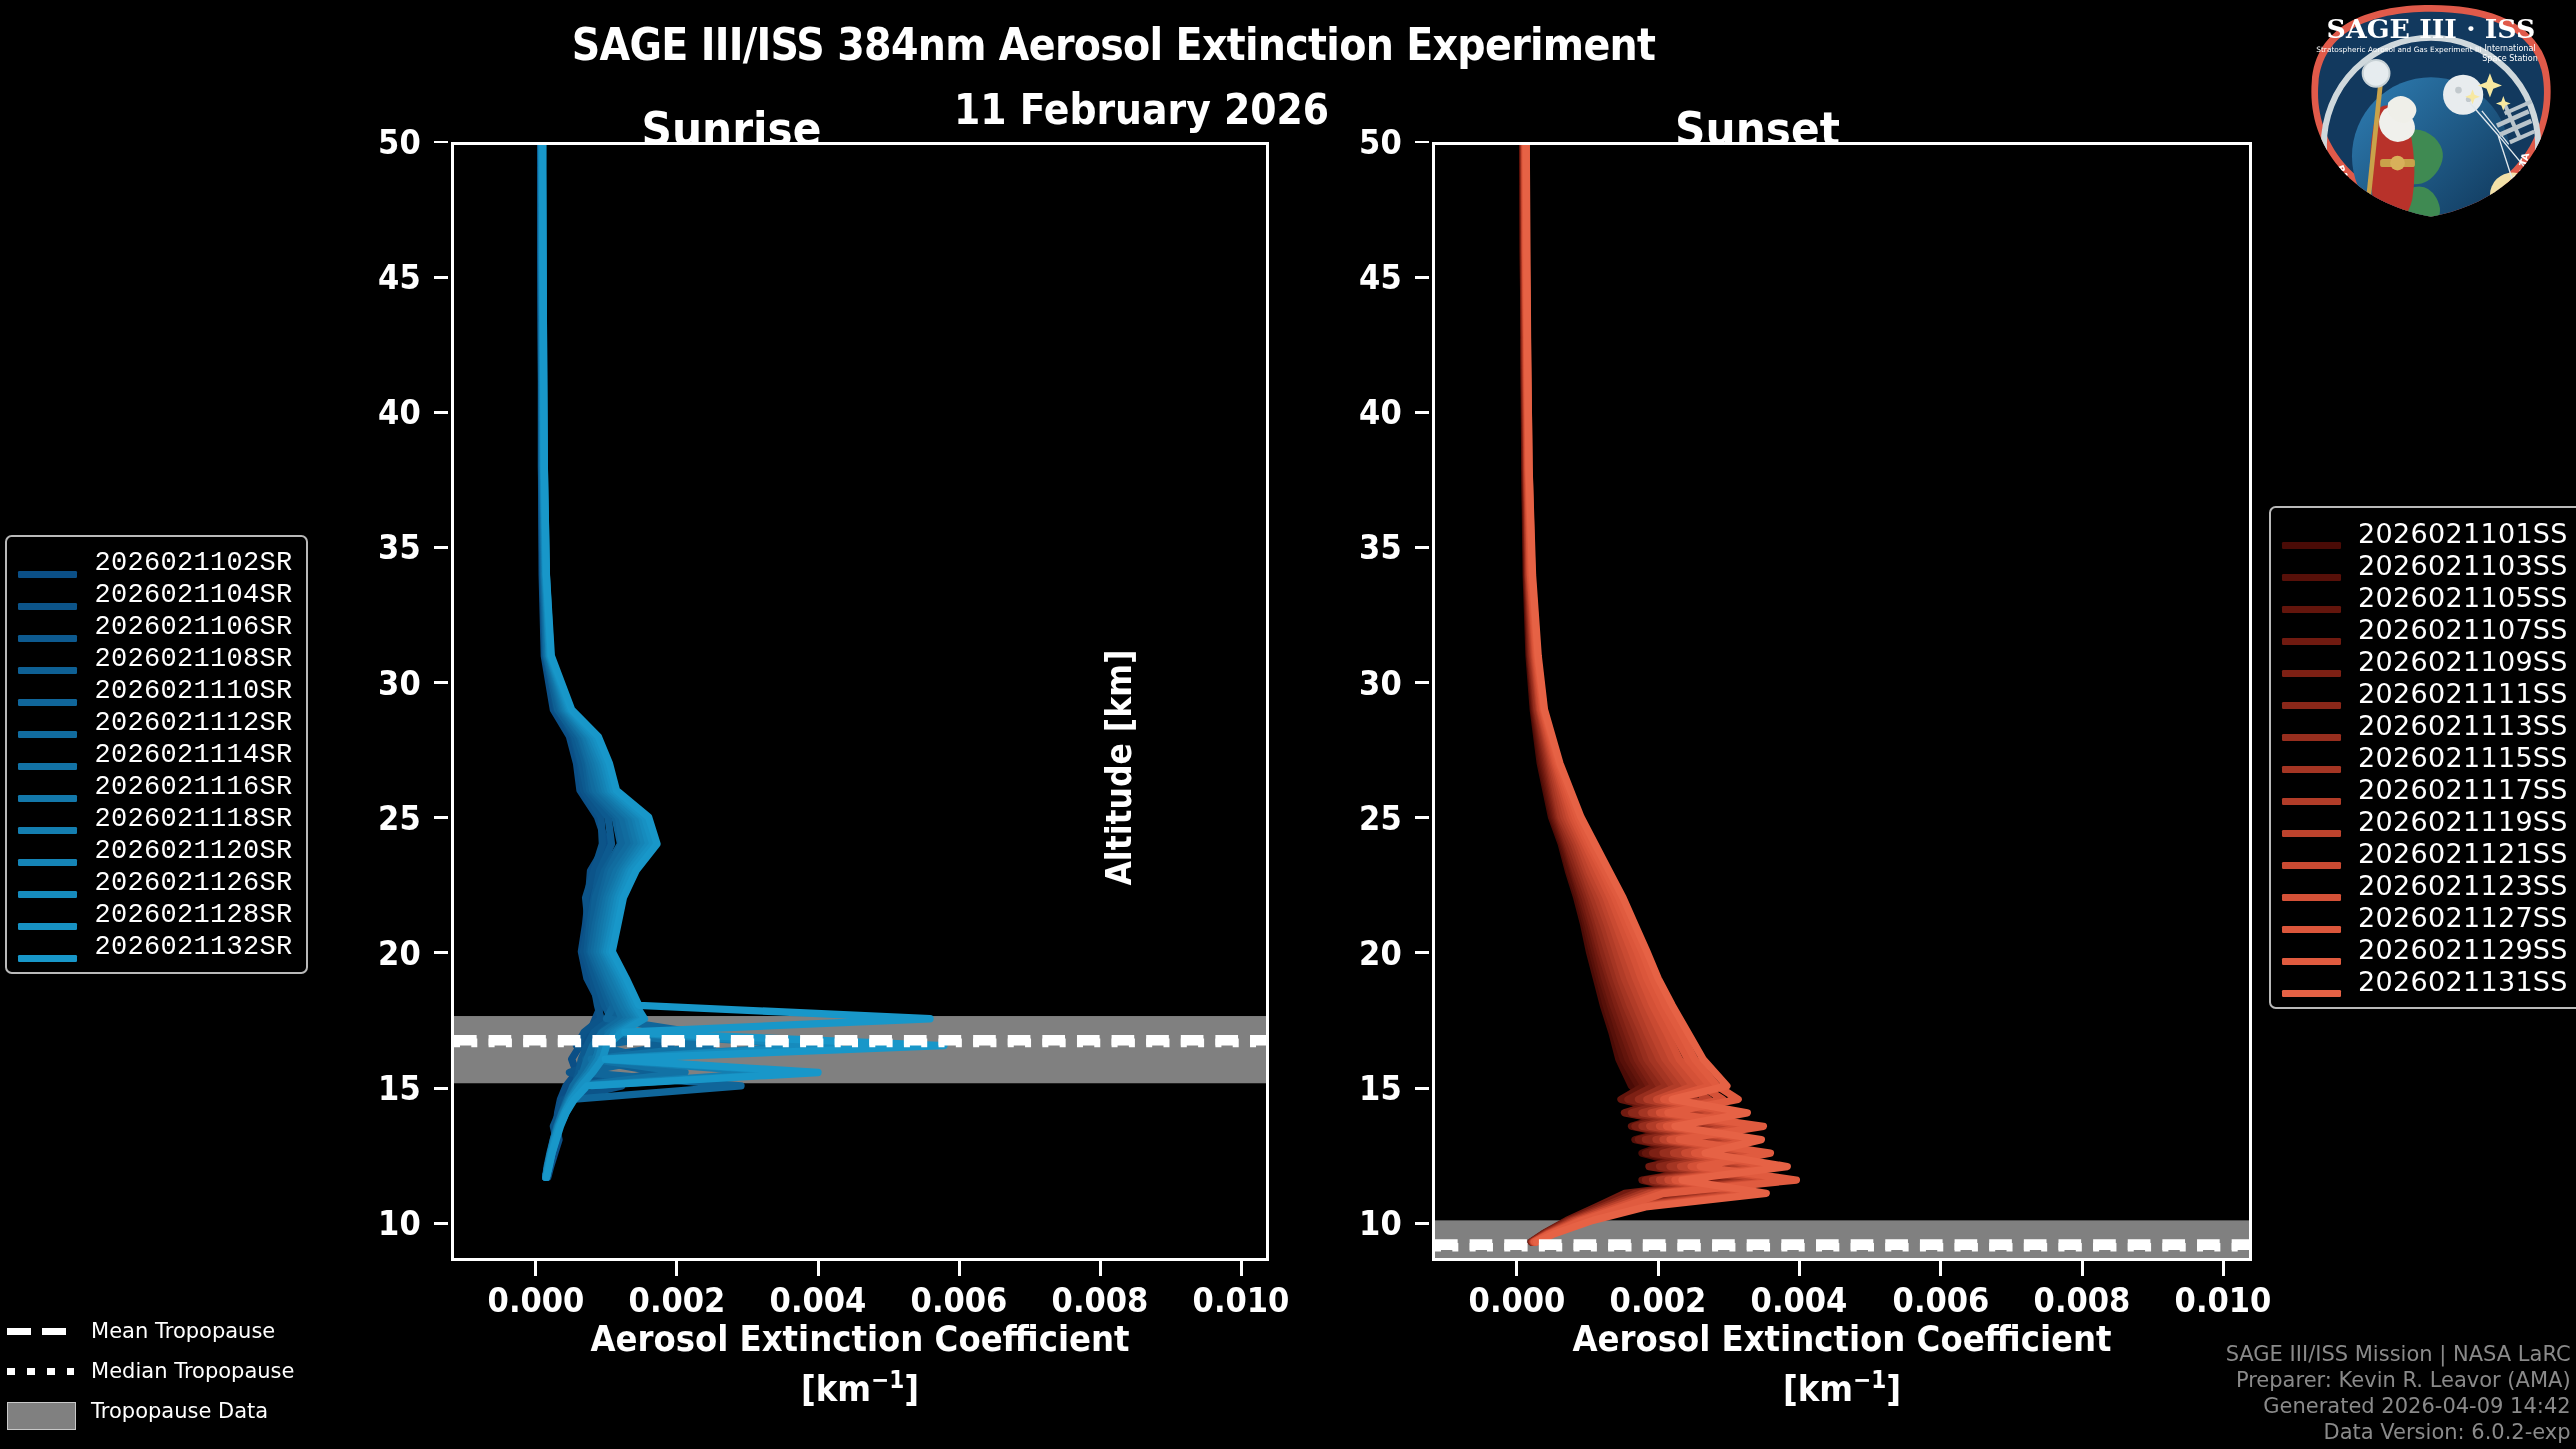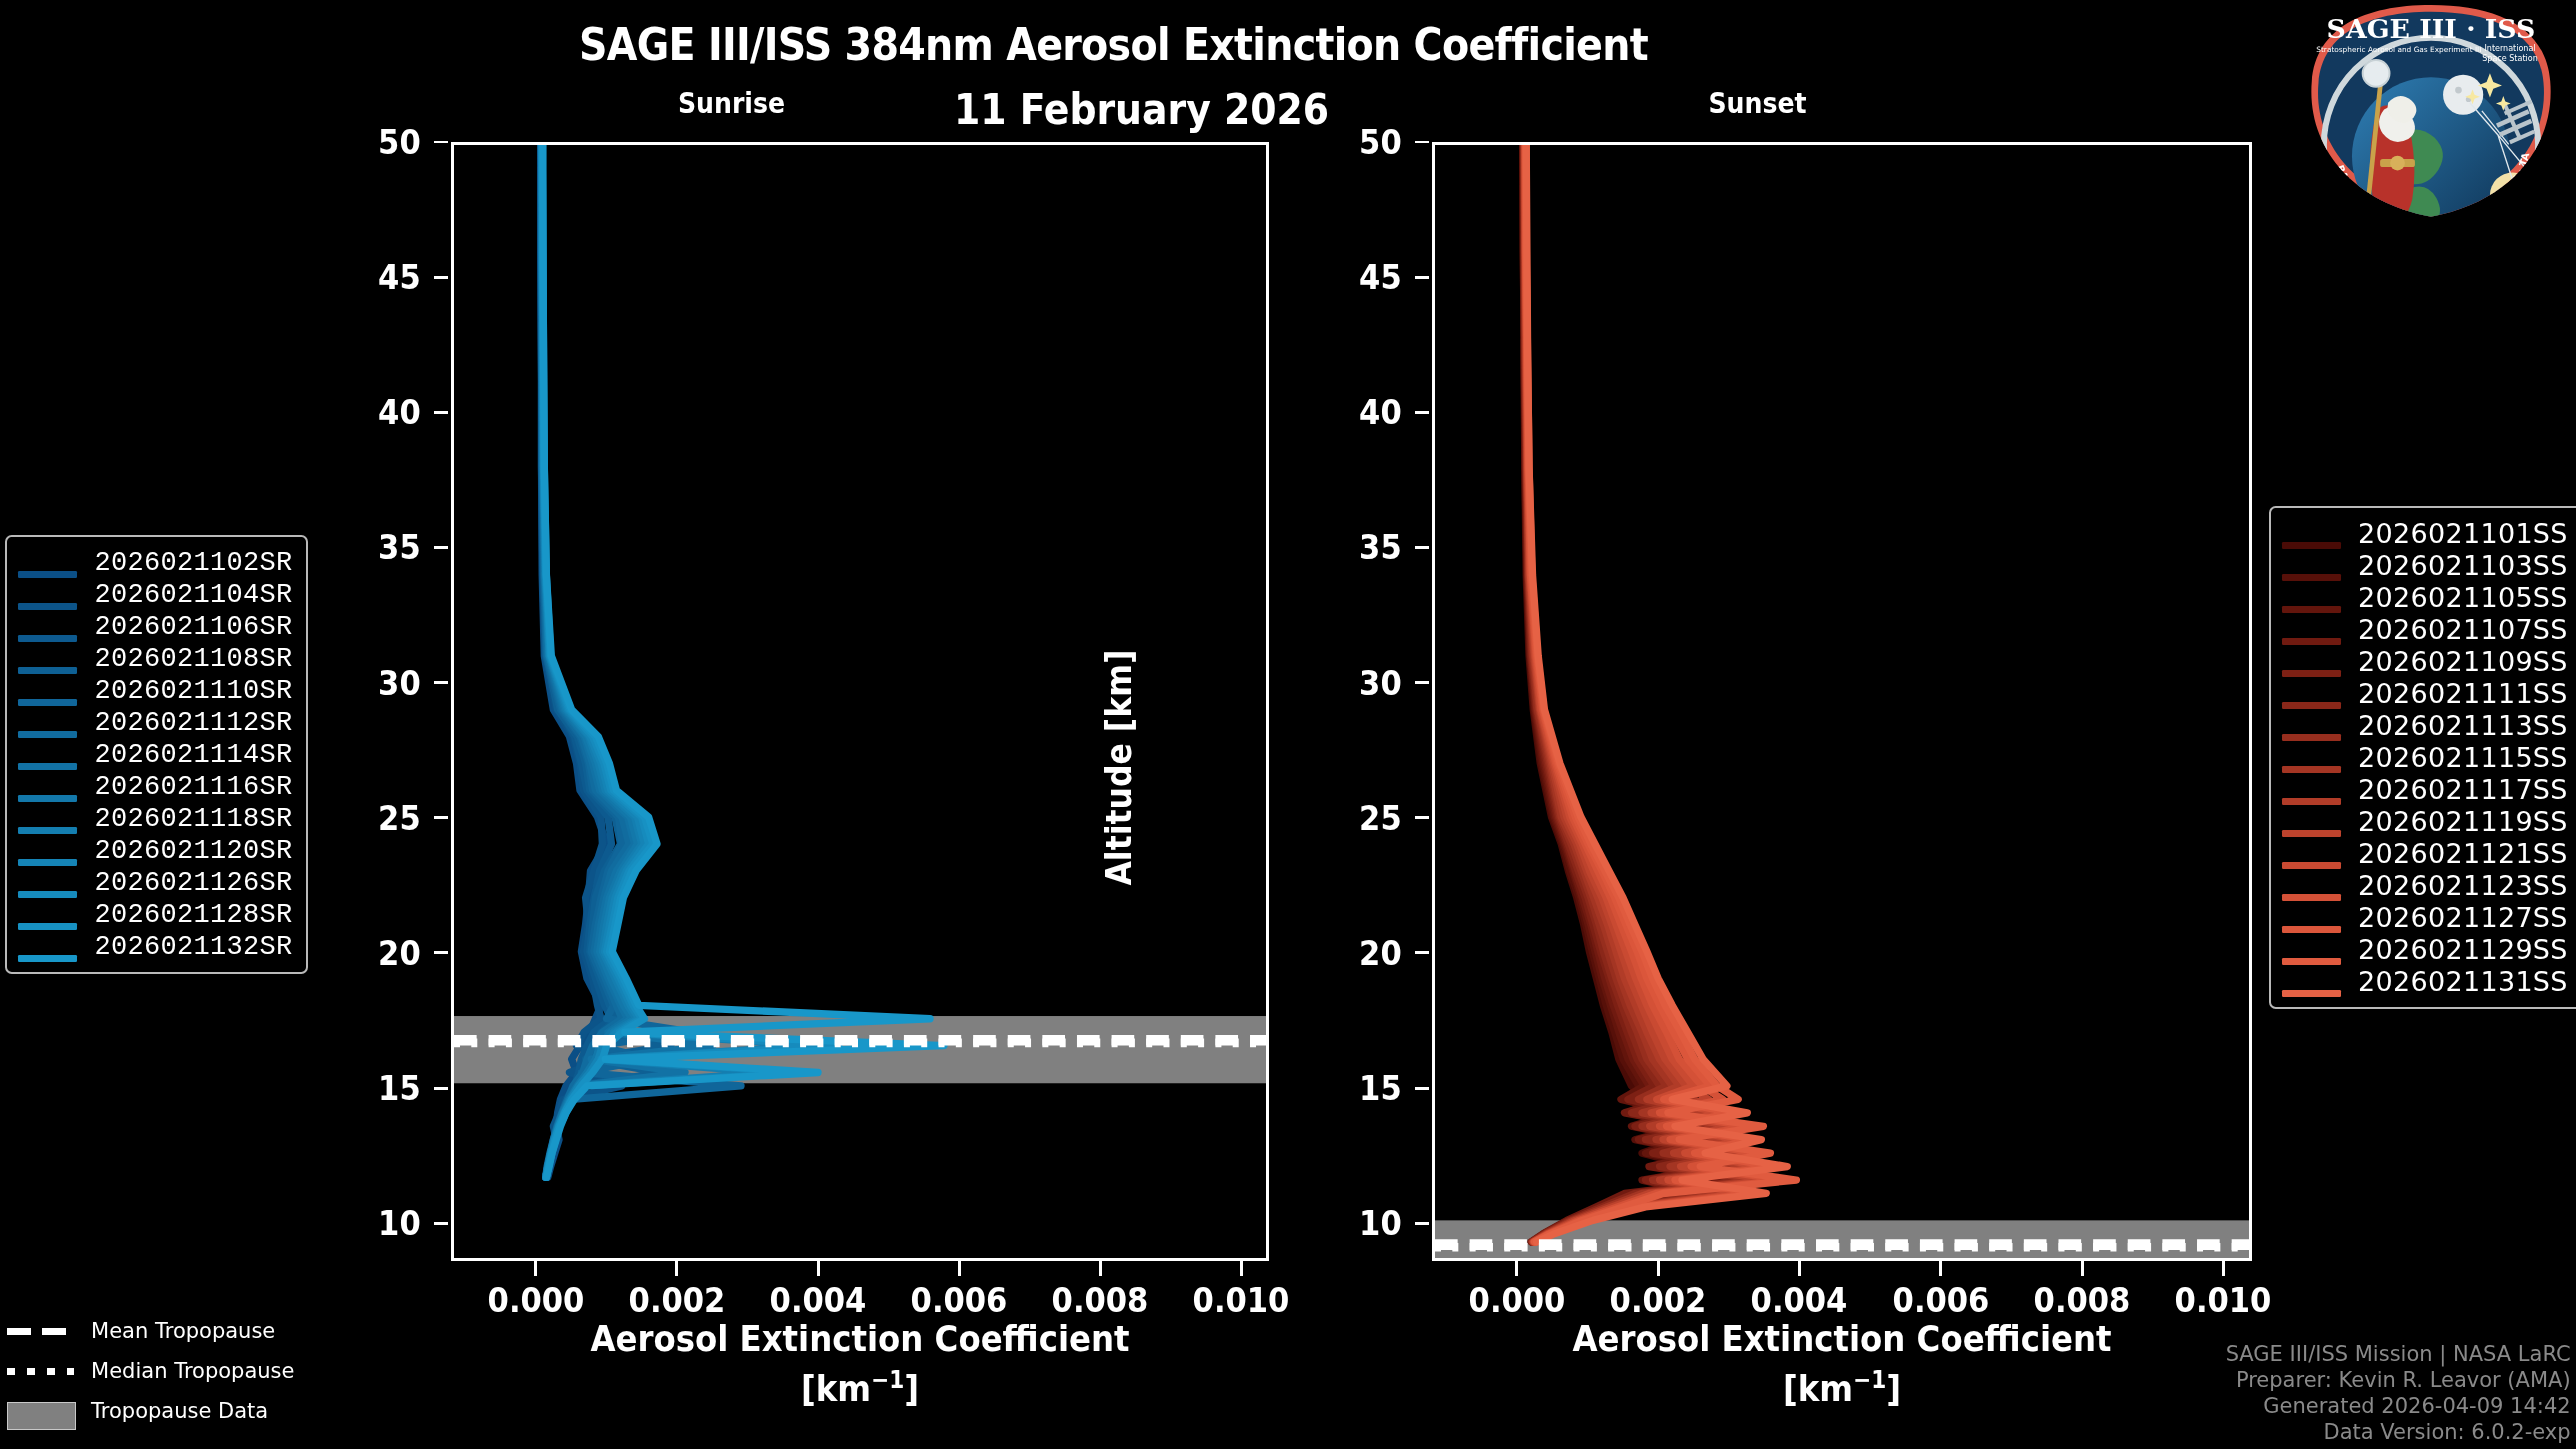--- a/index.html
+++ b/index.html
@@ -8,22 +8,22 @@
 
   .abs{position:absolute;}
 
   
   #main-title{left:0;top:19px;width:2227px;text-align:center;
     font-size:44px;font-weight:bold;letter-spacing:-0.7px;
     font-family:"DejaVu Sans Condensed","Liberation Sans",sans-serif;}
   #sub-title{left:0;top:85px;width:2227px;text-align:center;
     font-size:42px;font-weight:bold;
     font-family:"DejaVu Sans Condensed","Liberation Sans",sans-serif;margin-left:28px;}
-  .panel-title{font-size:28px;font-weight:bold;text-align:center;
-    font-family:"DejaVu Sans Condensed","Liberation Sans",sans-serif;}
+  .panel-title{font-size:47px;font-weight:bold;text-align:center;
+    font-family:"DejaVu Sans Condensed","Liberation Sans",sans-serif;margin-top:14px;}
   #sunrise-title{left:604px;top:87px;width:255px;}
   #sunset-title{left:1630px;top:87px;width:255px;text-align:center;}
 
   
   .plot-frame{border:3.4px solid #ffffff;background:#000;box-sizing:border-box;overflow:hidden;}
   #plot-sunrise{left:451px;top:142px;width:818px;height:1119px;}
   #plot-sunset{left:1432px;top:142px;width:820px;height:1119px;}
 
   .plot-svg{position:absolute;left:0;top:0;width:100%;height:100%;display:block;}
 
@@ -73,21 +73,21 @@
   
   #footer{position:absolute;right:5.4px;bottom:4px;text-align:right;
     font-size:21px;line-height:26px;color:#8a8a8a;}
 
   
   #logo{position:absolute;left:2297px;top:1.3px;width:268px;height:221px;}
 </style>
 </head>
 <body>
 
-<div class="abs" id="main-title">SAGE III/ISS 384nm Aerosol Extinction Coefficient</div>
+<div class="abs" id="main-title">SAGE III/ISS 384nm Aerosol Extinction Experiment</div>
 <div class="abs" id="sub-title">11 February 2026</div>
 <div class="abs panel-title" id="sunrise-title">Sunrise</div>
 <div class="abs panel-title" id="sunset-title">Sunset</div>
 
 <div id="logo">
   <svg viewBox="0 0 400 330" width="268" height="221">
     <defs>
       <clipPath id="patchclip">
           <path d="M200 6 C300 6 372 40 378 120 C386 215 320 300 200 322 C80 300 14 215 22 120 C28 40 100 6 200 6 Z"></path>
         </clipPath>

